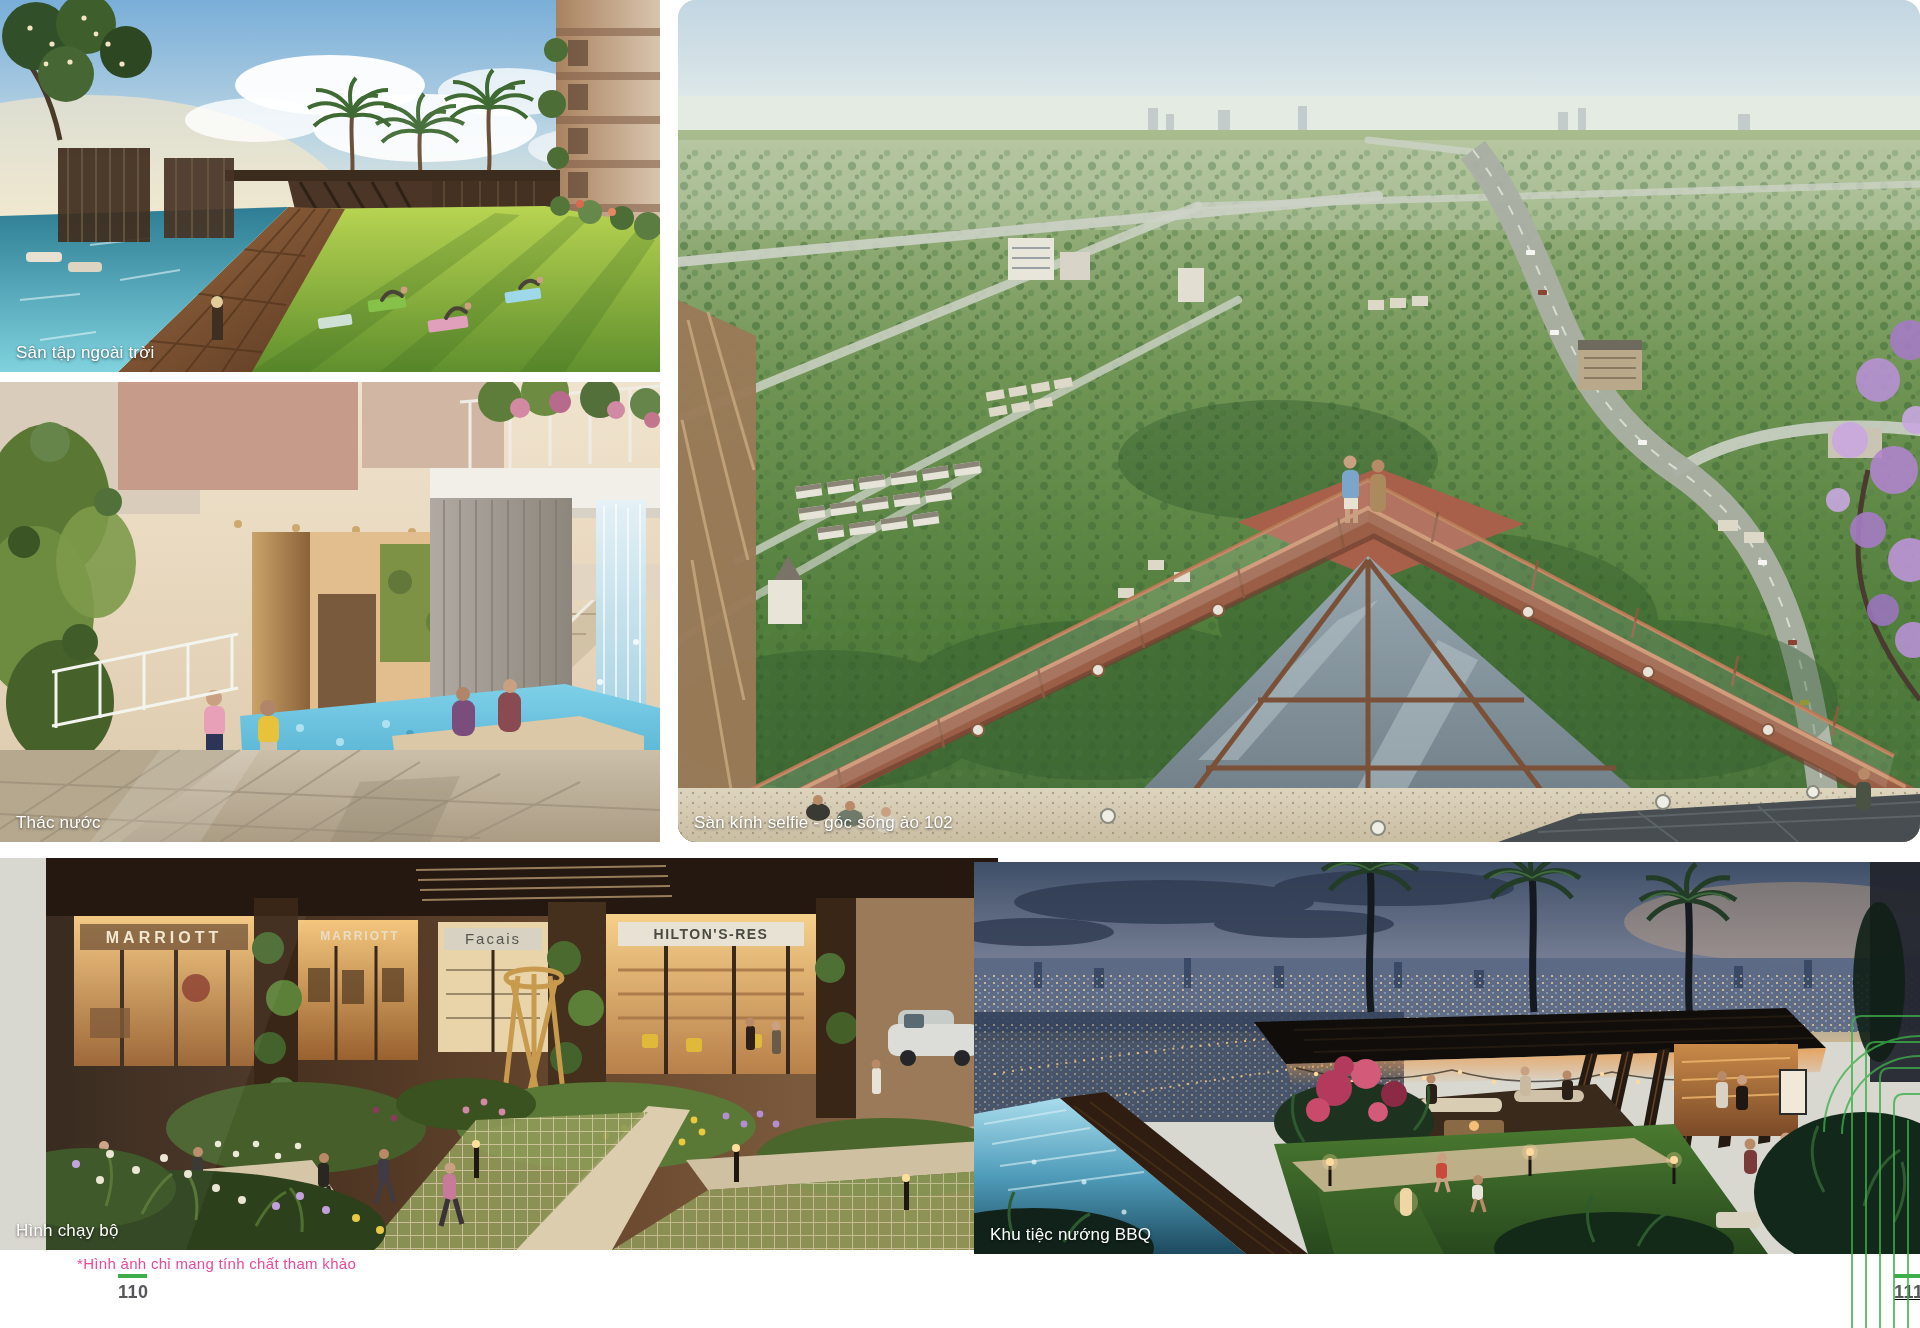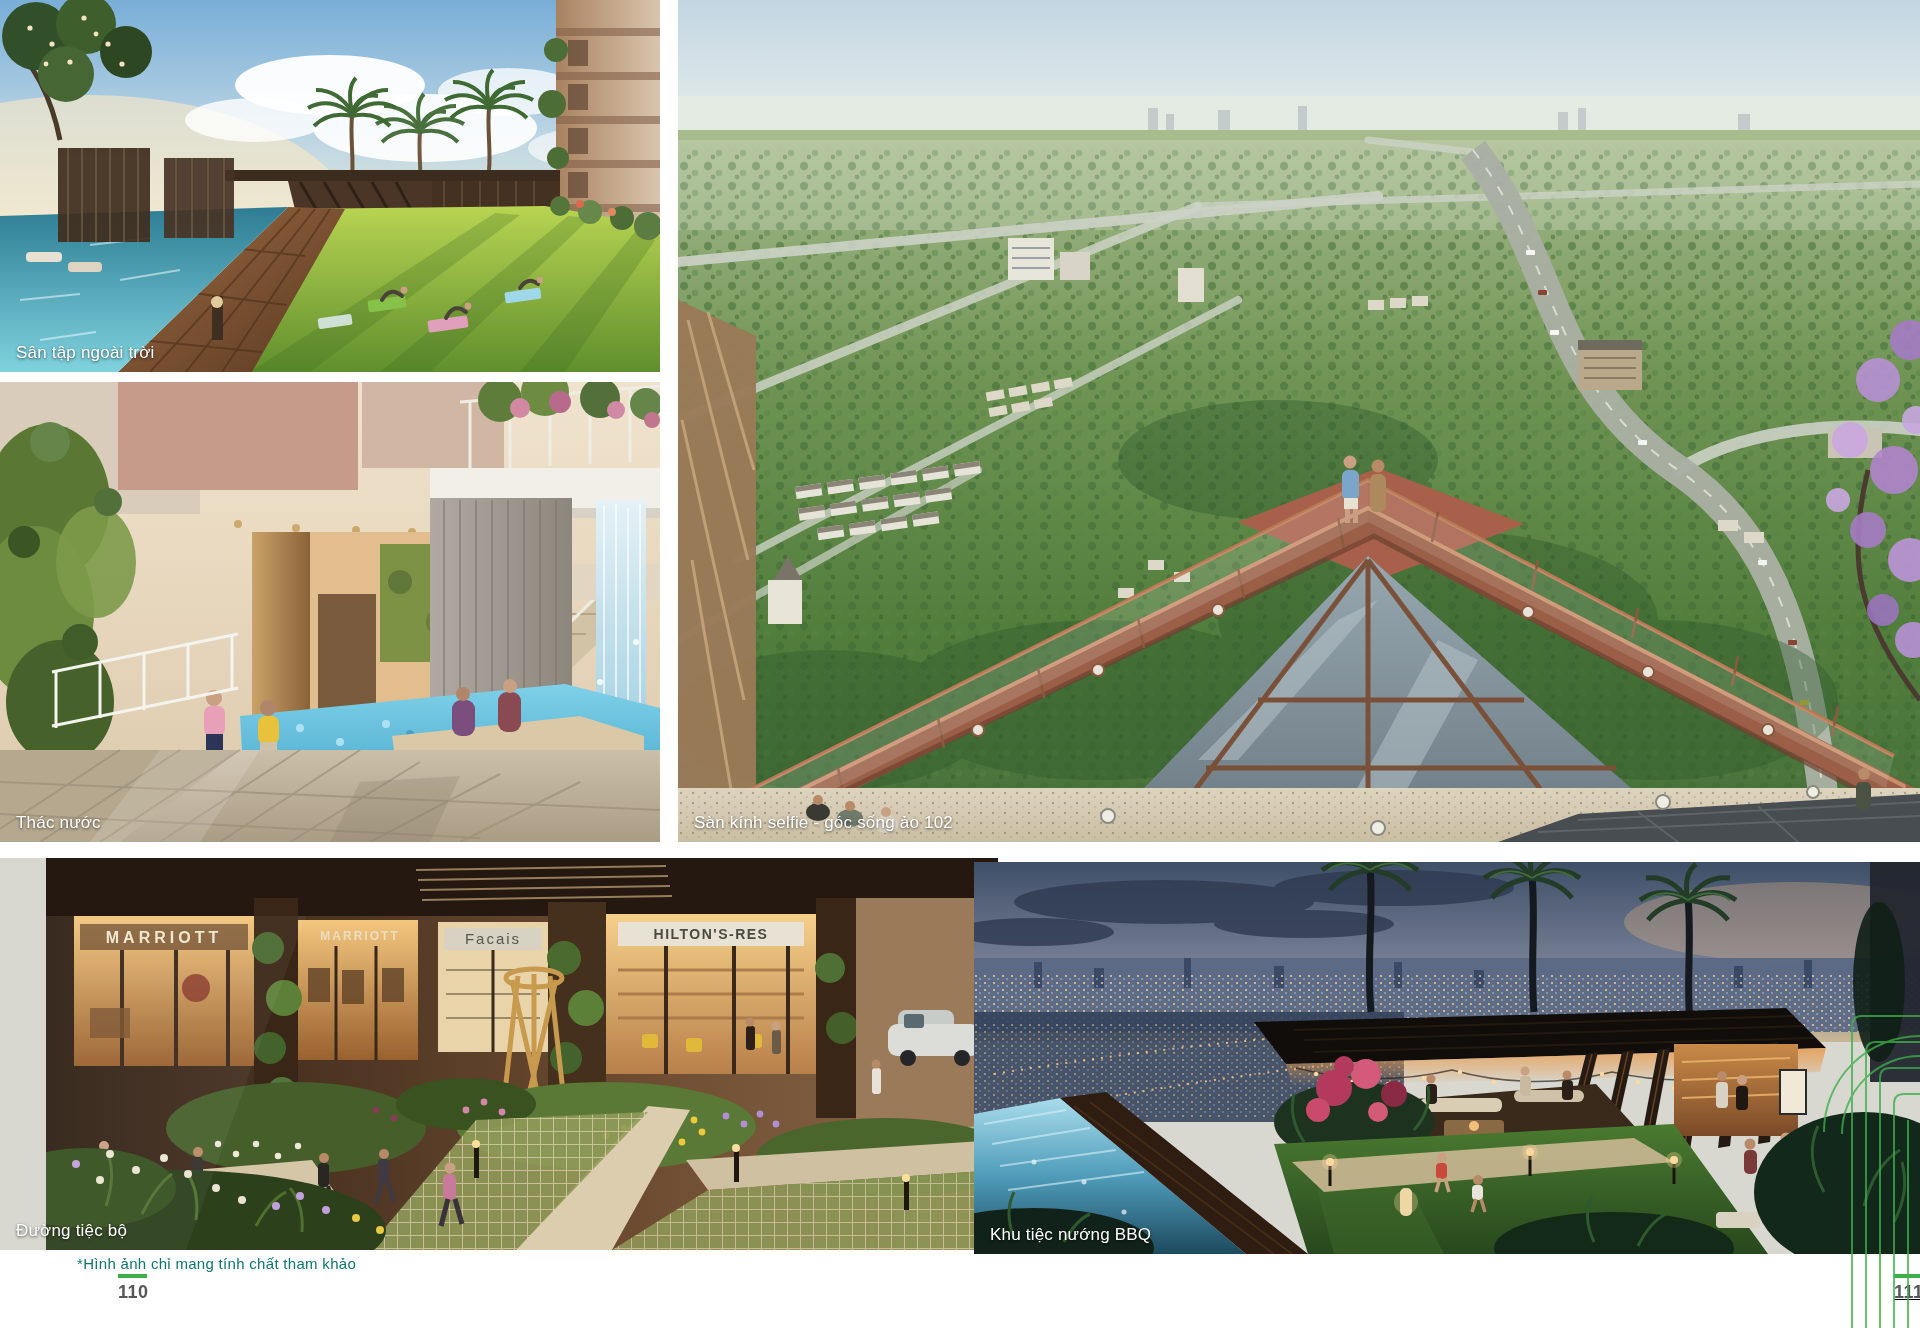--- a/index.html
+++ b/index.html
@@ -8,25 +8,25 @@
     font-family:"Liberation Sans","DejaVu Sans",sans-serif;
   }
   .photo{position:absolute;overflow:hidden;background:#d8d8d0;}
   .photo svg{display:block;width:100%;height:100%;}
   .caption{
     position:absolute;left:16px;bottom:11px;color:#ffffff;font-size:17px;line-height:1;
     letter-spacing:.2px;text-shadow:0 1px 3px rgba(0,0,0,.65);z-index:6;white-space:nowrap;
   }
   #photo-san-tap{left:0;top:0;width:660px;height:372px;}
   #photo-thac-nuoc{left:0;top:382px;width:660px;height:460px;}
-  #photo-san-kinh{left:678px;top:0;width:1242px;height:842px;}
+  #photo-san-kinh{left:678px;top:0;width:1242px;height:842px;border-radius:18px;}
   #photo-duong-chay-bo{left:0;top:858px;width:952px;height:392px;padding-left:46px;}
   #photo-bbq{left:970px;top:858px;width:950px;height:392px;}
   .disclaimer{
-    position:absolute;left:77px;top:1255px;font-size:15px;color:#0f766e;letter-spacing:.3px;
+    position:absolute;left:77px;top:1255px;font-size:15px;color:#ec4899;letter-spacing:.3px;
   }
   .pagenum{position:absolute;top:1274px;width:40px;margin-left:40px;}
   .pagenum .bar{display:block;width:29px;height:4px;margin-bottom:4px;}
   .pagenum .num{font-size:18px;font-weight:bold;color:#55565a;letter-spacing:.5px;}
   #pagenum-left{left:78px;}
   #pagenum-right{left:1854px;text-decoration:underline;}
   #green-traces{position:absolute;left:0;top:0;width:1920px;height:1328px;pointer-events:none;z-index:5;}
 </style>
 </head>
 <body>
@@ -967,21 +967,21 @@
             <circle cx="280" cy="352" r="4"></circle>
             <circle cx="30" cy="306" r="4"></circle>
           </g>
         <g fill="#e8c845">
             <circle cx="310" cy="360" r="4"></circle>
             <circle cx="334" cy="372" r="4"></circle>
           </g>
       </g>
       <polygon points="0,58 260,58 140,392 0,392" fill="#ffffff" opacity=".05"></polygon>
     </svg>
-    <figcaption class="caption">Đường tiệc bộ</figcaption>
+    <figcaption class="caption">Hình chạy bộ</figcaption>
   </figure>
 
   <figure class="photo" id="photo-bbq" style="margin:4px">
     <svg viewBox="0 0 950 392" preserveAspectRatio="none">
       <defs>
         <linearGradient id="g5sky" x1="0" y1="0" x2="0" y2="1">
           <stop offset="0" stop-color="#3f4f68"></stop>
             <stop offset=".6" stop-color="#7a8298"></stop>
             <stop offset="1" stop-color="#c9b694"></stop>
         </linearGradient>

